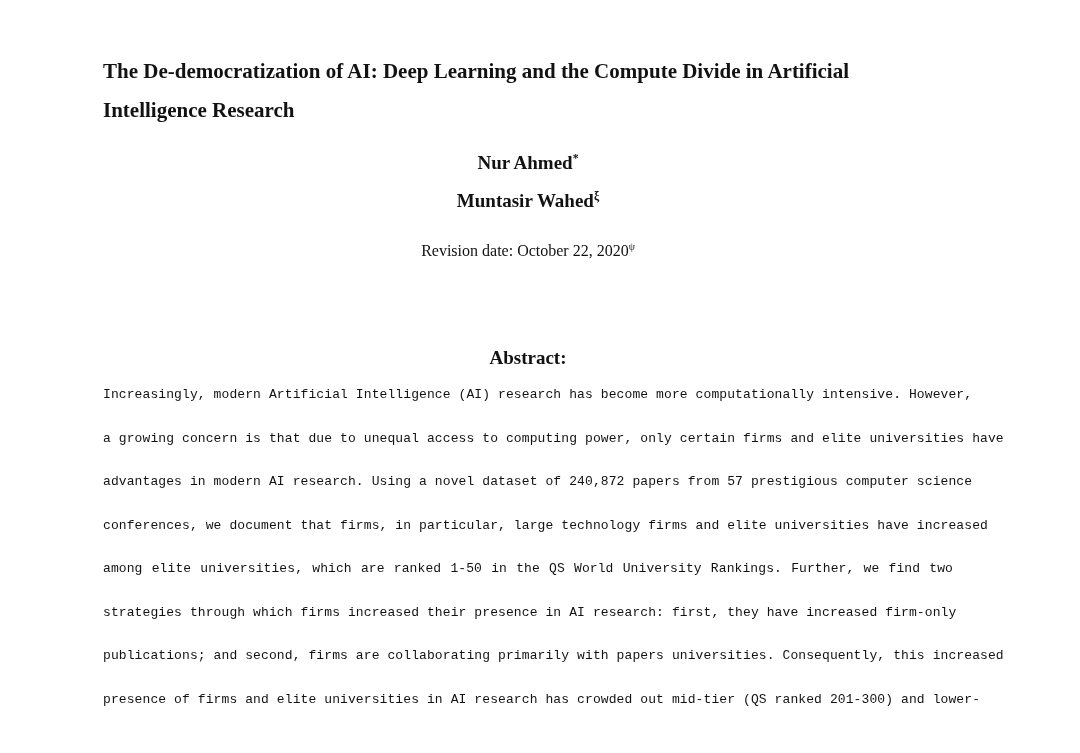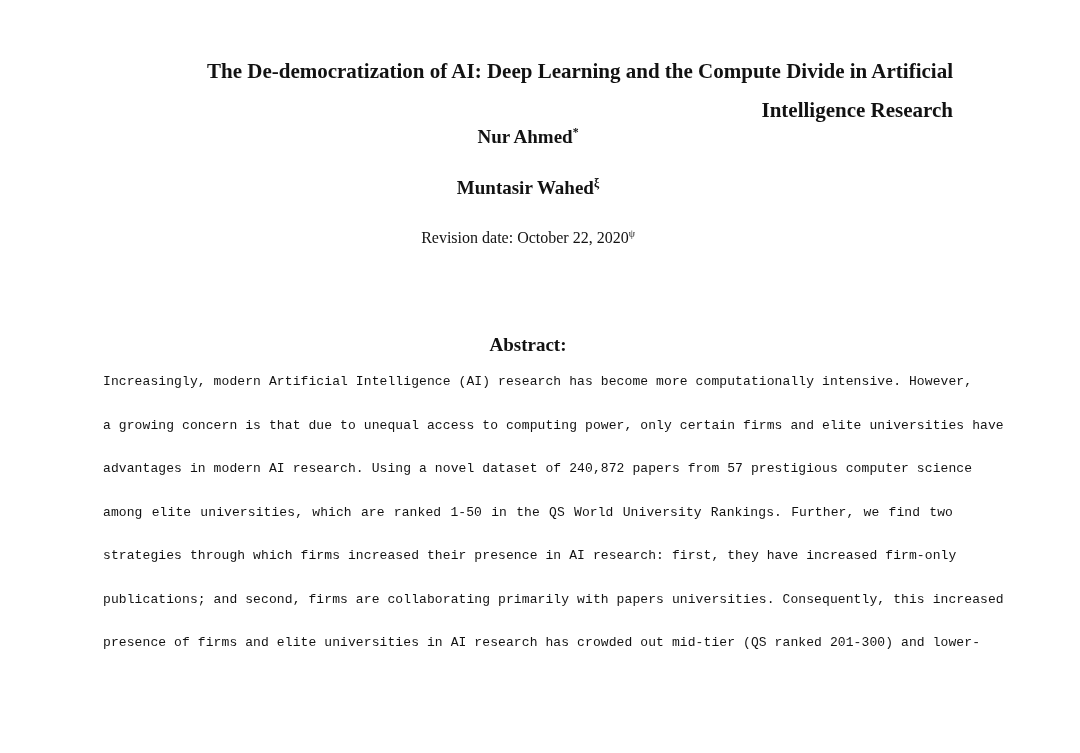--- a/index.html
+++ b/index.html
@@ -12,34 +12,34 @@
   }
   .page {
     position: relative;
     width: 850px;
     margin-left: 103px;
     padding-top: 58px;
     color: #121212;
     font-family: "Liberation Serif", "DejaVu Serif", serif;
   }
   .title-line {
-    text-align: right;
+    text-align: left;
     font-weight: bold;
     font-size: 21px;
     line-height: 27px;
   }
   .title-line.second { margin-top: 12px; }
   .author-line {
     text-align: center;
     font-weight: bold;
     font-size: 19px;
     line-height: 25px;
   }
-  .author-line.first { }
-  .author-line.second { margin-top: 26px; }
+  .author-line.first { margin-top: 26px; }
+  .author-line.second { margin-top: 13px; }
   .revision-line {
     text-align: center;
     font-weight: normal;
     font-size: 16px;
     line-height: 21px;
     margin-top: 27px;
   }
   sup.fnmark {
     font-size: 0.62em;
     vertical-align: super;
@@ -79,19 +79,20 @@
   <div class="author-line second"><span>Muntasir Wahed</span><sup class="fnmark">ξ</sup></div>
 
   <div class="revision-line"><span>Revision date: October 22, 2020</span><sup class="fnmark">ψ</sup></div>
 
   <div class="abstract-heading">Abstract:</div>
 
   <div class="abstract-body">
     <div class="abs-line">Increasingly, modern Artificial Intelligence (AI) research has become more computationally intensive. However,</div>
     <div class="abs-line">a growing concern is that due to unequal access to computing power, only certain firms and elite universities have</div>
     <div class="abs-line">advantages in modern AI research. Using a novel dataset of 240,872 papers from 57 prestigious computer science</div>
+    <div class="abs-line">conferences, we document that firms, in particular, large technology firms and elite universities have increased</div>
     <div class="abs-line">among elite universities, which are ranked 1-50 in the QS World University Rankings. Further, we find two</div>
     <div class="abs-line">strategies through which firms increased their presence in AI research: first, they have increased firm-only</div>
     <div class="abs-line">publications; and second, firms are collaborating primarily with papers universities. Consequently, this increased</div>
     <div class="abs-line">presence of firms and elite universities in AI research has crowded out mid-tier (QS ranked 201-300) and lower-</div>
   </div>
 
 </div>
 
 </body></html>

